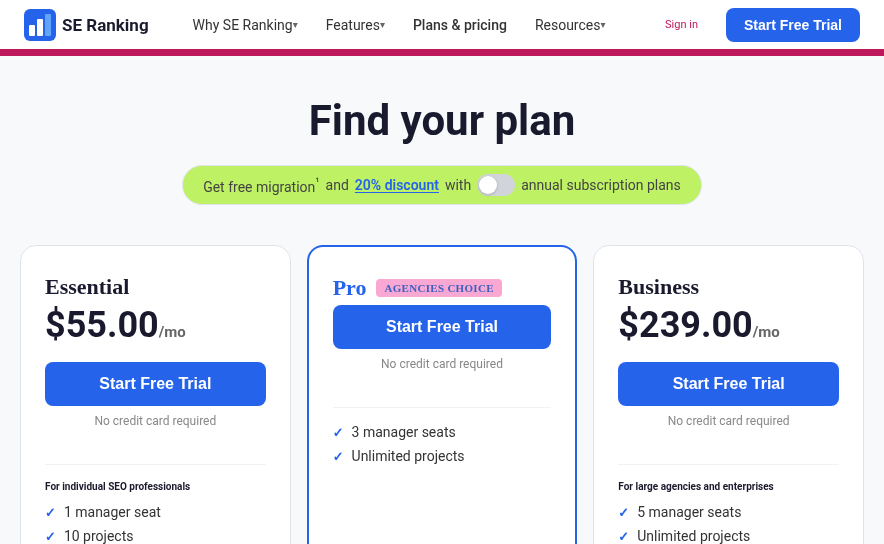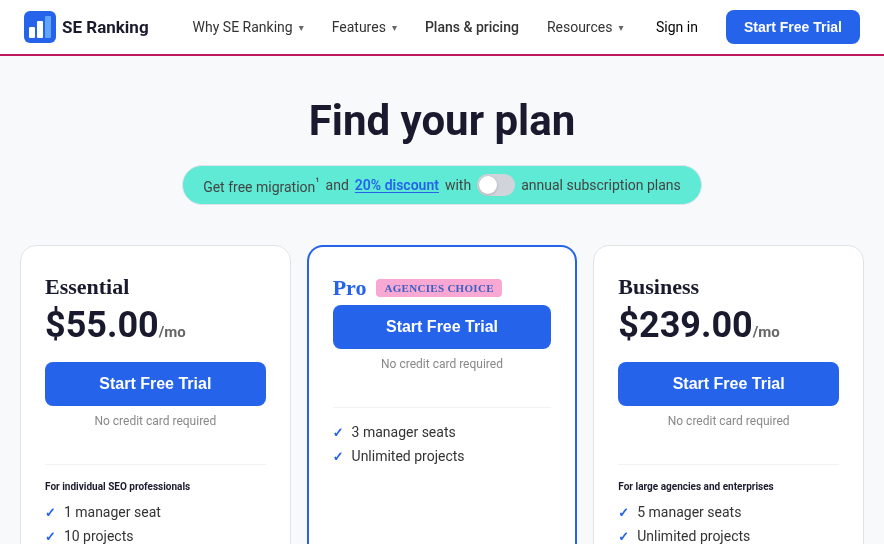--- a/index.html
+++ b/index.html
@@ -1,21 +1,21 @@
 <!DOCTYPE html>
 <html><head>
   <meta charset="utf-8">
   <style>
     * { box-sizing: border-box; margin: 0; padding: 0; }
     body { font-family: -apple-system, BlinkMacSystemFont, 'Segoe UI', Roboto, sans-serif; background: #f8f9fa; color: #1a1a2e; }
 
     
     header {
       background: #fff;
-      border-bottom: 2px solid #be185d;
+      border-bottom: 7px solid #be185d;
       display: flex;
       align-items: center;
       padding: 0 24px;
       height: 56px;
       position: sticky;
       top: 0;
       z-index: 100;
     }
     .logo-area {
       display: flex;
@@ -35,38 +35,38 @@
     }
     nav {
       display: flex;
       align-items: center;
       gap: 4px;
       flex: 1;
     }
     .nav-item {
       display: flex;
       align-items: center;
-      gap: 6px;
+      gap: 0;
       padding: 6px 12px;
       font-size: 14px;
       color: #333;
       cursor: pointer;
       border-radius: 6px;
       white-space: nowrap;
     }
     .nav-item.active { font-weight: 500; }
     .chevron { font-size: 10px; color: #666; }
     .header-actions {
       display: flex;
       align-items: center;
       gap: 16px;
     }
     .sign-in-btn {
-      font-size: 14px;
-      color: #000000;
+      font-size: 11px;
+      color: #be185d;
       cursor: pointer;
       padding: 6px 12px;
       border-radius: 6px;
     }
     .trial-btn-header {
       background: #2563eb;
       color: #fff;
       border: none;
       border-radius: 8px;
       padding: 9px 18px;
@@ -91,21 +91,21 @@
     .hero h1 {
       font-size: 42px;
       font-weight: 700;
       color: #1a1a2e;
       margin-bottom: 20px;
     }
     .discount-bar {
       display: inline-flex;
       align-items: center;
       gap: 6px;
-      background: #5eead4;
+      background: #bef264;
       border: 1px solid #e0e4ea;
       border-radius: 24px;
       padding: 8px 20px;
       font-size: 14px;
       color: #444;
     }
     .discount-link {
       color: #2563eb;
       font-weight: 600;
       text-decoration: underline;

